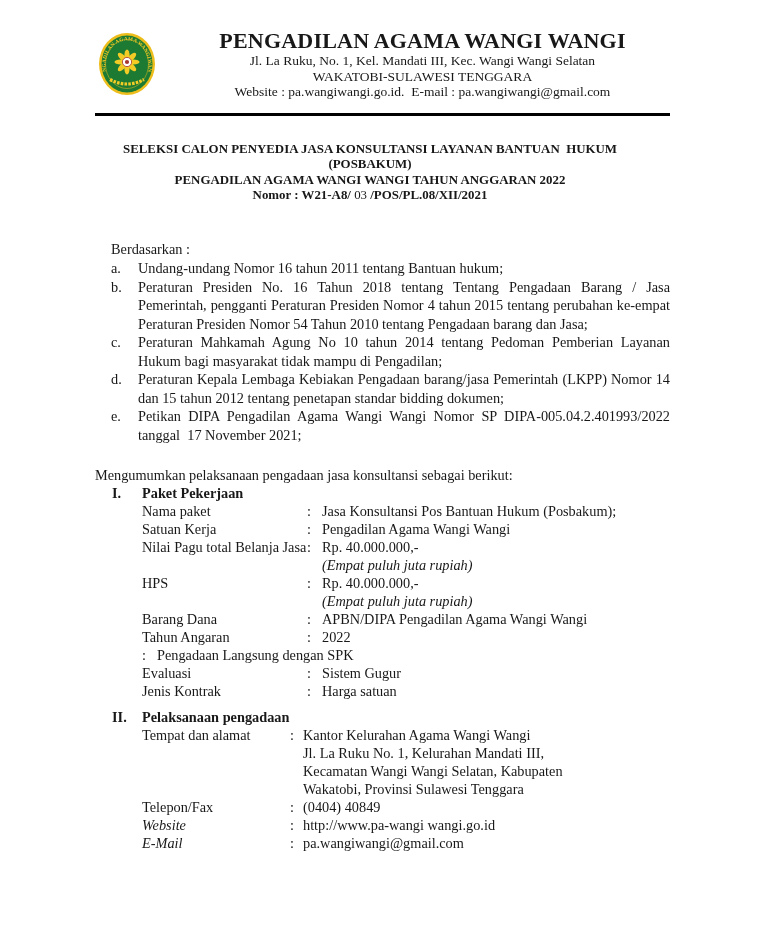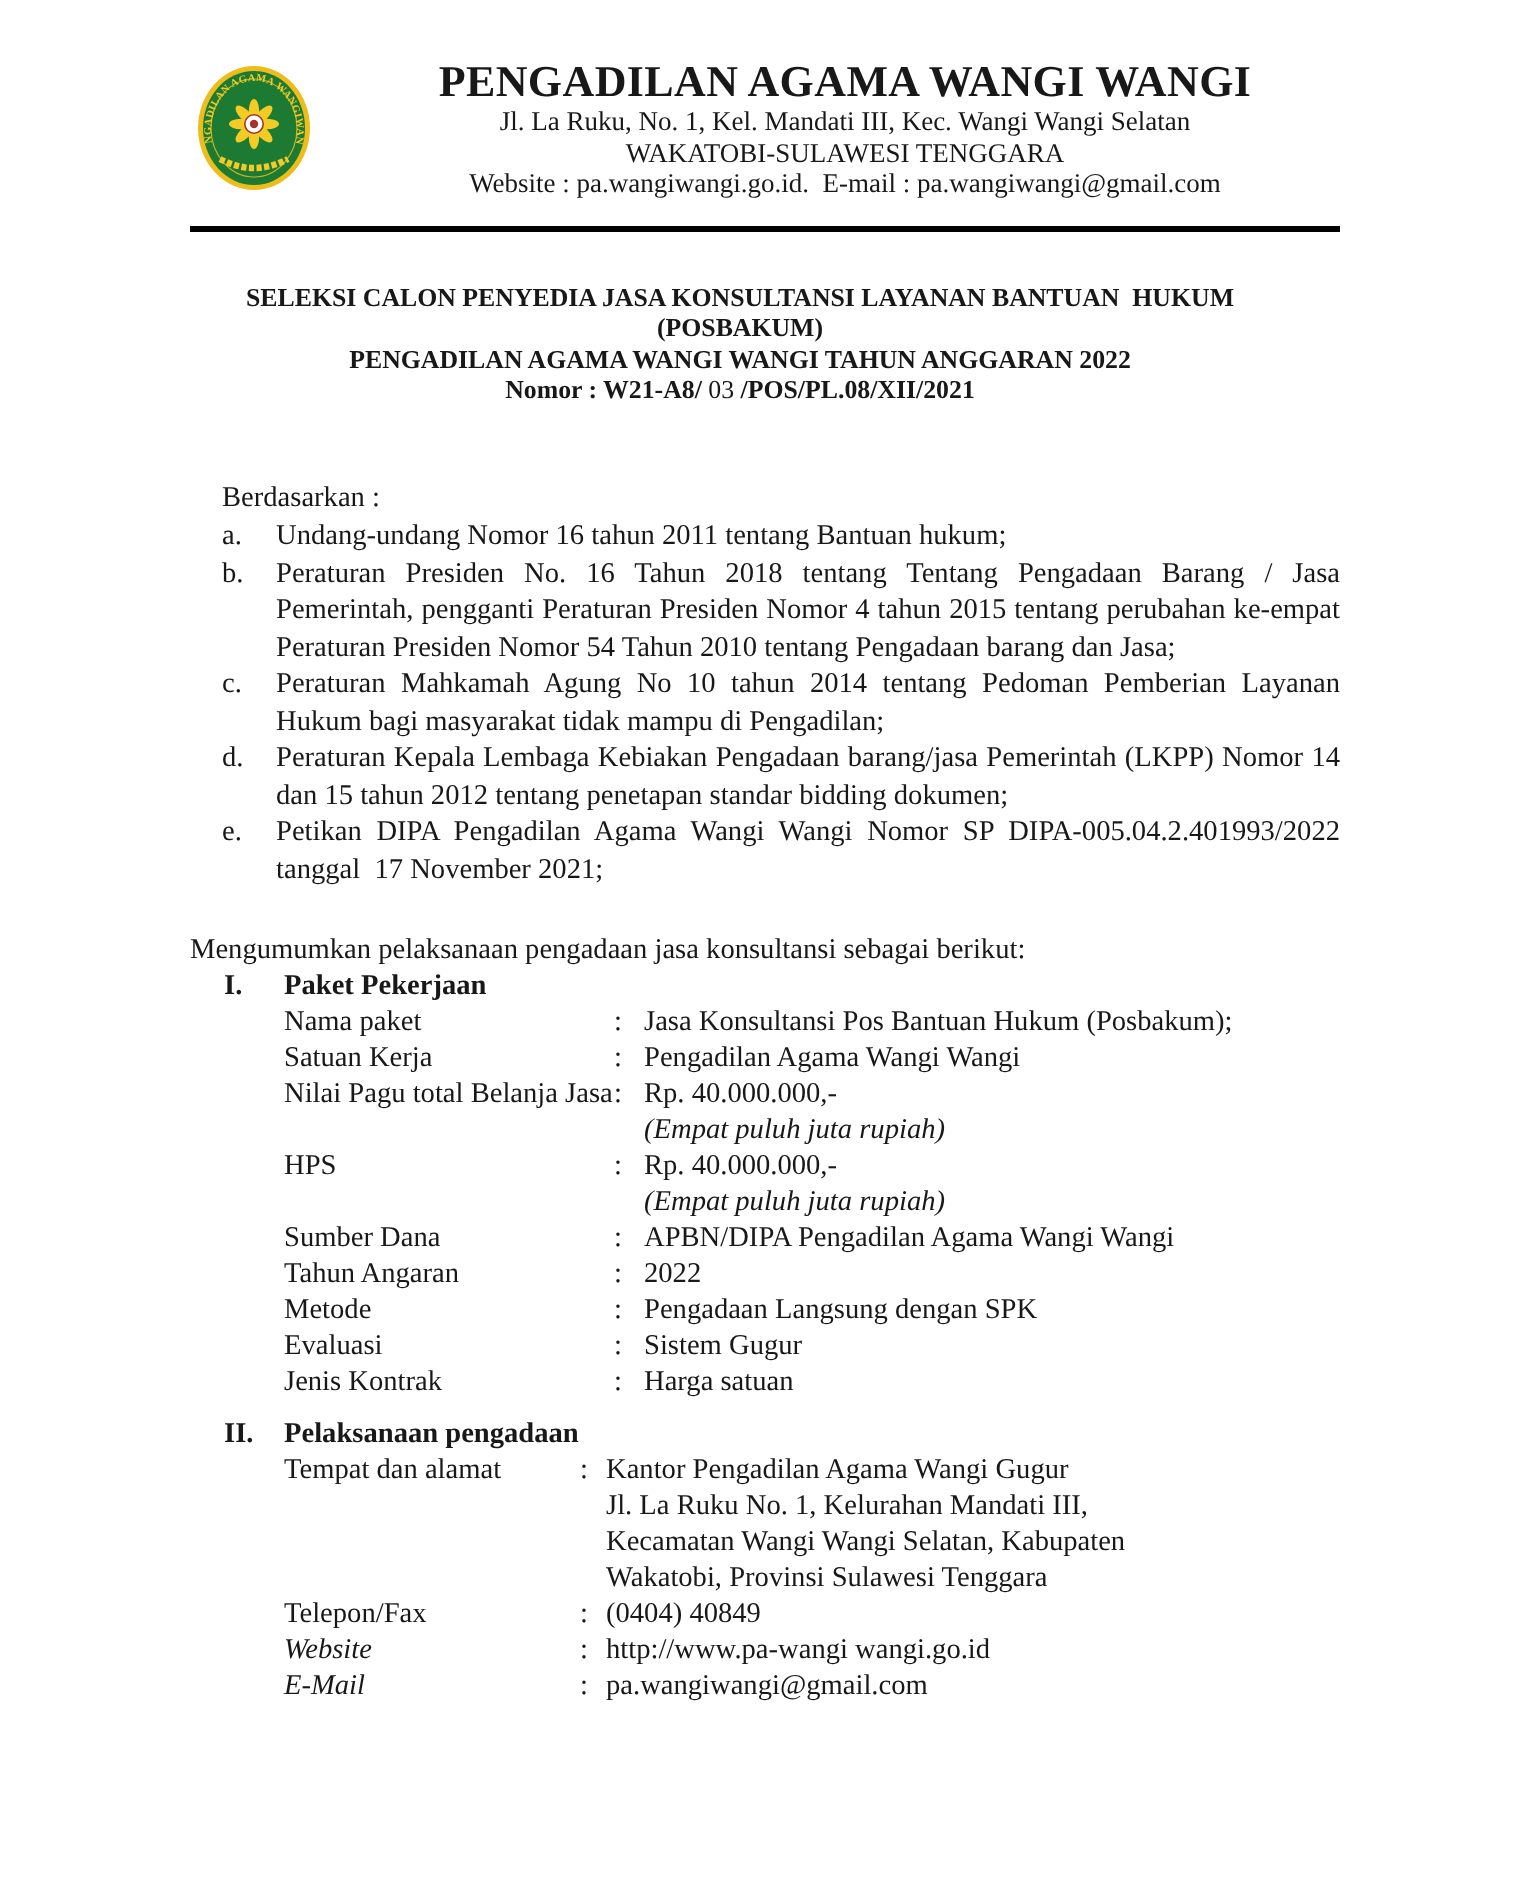--- a/index.html
+++ b/index.html
@@ -146,31 +146,30 @@
           <span class="kv-label">HPS</span>
           <span class="kv-colon">:</span>
           <span class="kv-value">Rp. 40.000.000,-</span>
         </div>
       <div class="kv-row">
           <span class="kv-label"></span>
           <span class="kv-colon"></span>
           <span class="kv-value em">(Empat puluh juta rupiah)</span>
         </div>
       <div class="kv-row">
-          <span class="kv-label">Sumber Dana</span>
+          <span class="kv-label">Barang Dana</span>
           <span class="kv-colon">:</span>
           <span class="kv-value">APBN/DIPA Pengadilan Agama Wangi Wangi</span>
         </div>
       <div class="kv-row">
           <span class="kv-label">Tahun Angaran</span>
           <span class="kv-colon">:</span>
           <span class="kv-value">2022</span>
         </div>
       <div class="kv-row">
-          <span class="kv-label">Metode</span>
           <span class="kv-colon">:</span>
           <span class="kv-value">Pengadaan Langsung dengan SPK</span>
         </div>
       <div class="kv-row">
           <span class="kv-label">Evaluasi</span>
           <span class="kv-colon">:</span>
           <span class="kv-value">Sistem Gugur</span>
         </div>
       <div class="kv-row">
           <span class="kv-label">Jenis Kontrak</span>
@@ -183,21 +182,21 @@
   <section class="sec2 s2">
     <div class="sec-head">
       <span class="numeral">II.</span>
       <span>Pelaksanaan pengadaan</span>
     </div>
     <div class="sec-rows">
       <div class="kv-row">
         <span class="kv-label">Tempat dan alamat</span>
         <span class="kv-colon">:</span>
         <span class="kv-value">
-          <div>Kantor Pengadilan Agama Wangi Gugur</div>
+          <div>Kantor Kelurahan Agama Wangi Wangi</div>
           <div>Jl. La Ruku No. 1, Kelurahan Mandati III,</div>
           <div>Kecamatan Wangi Wangi Selatan, Kabupaten</div>
           <div>Wakatobi, Provinsi Sulawesi Tenggara</div>
         </span>
       </div>
       <div class="kv-row">
           <span class="kv-label">Telepon/Fax</span>
           <span class="kv-colon">:</span>
           <span class="kv-value">(0404) 40849</span>
         </div>

